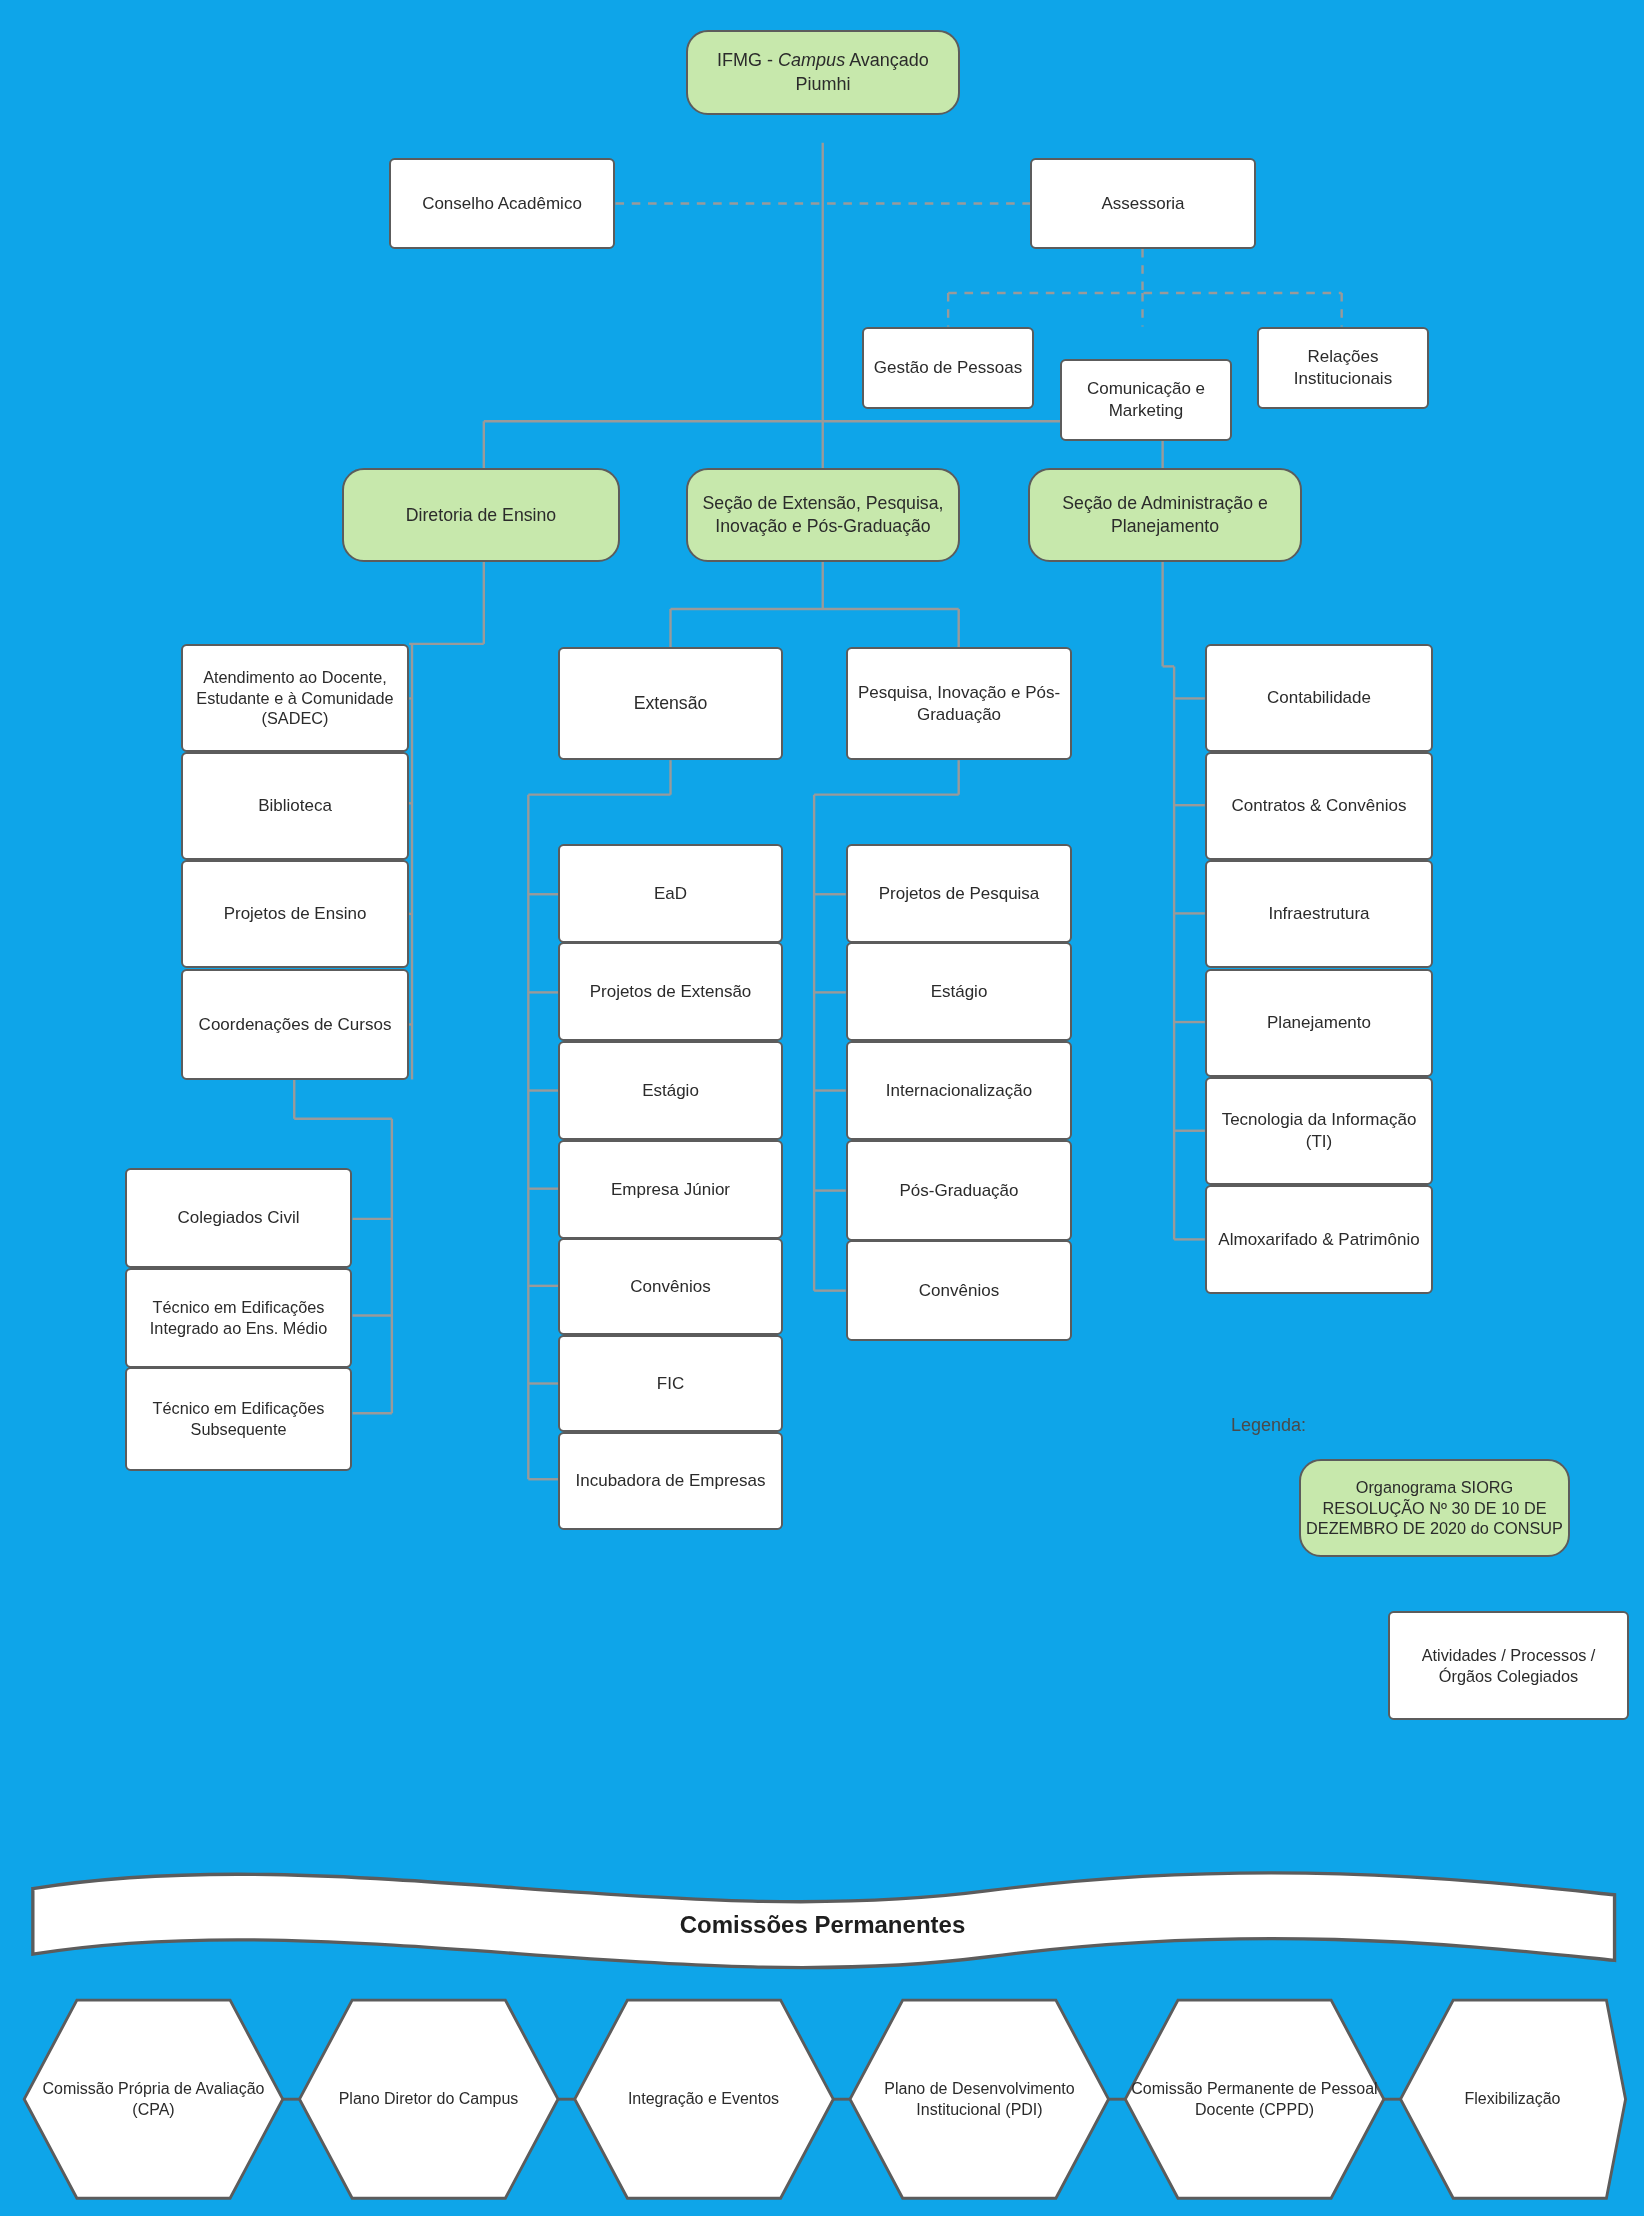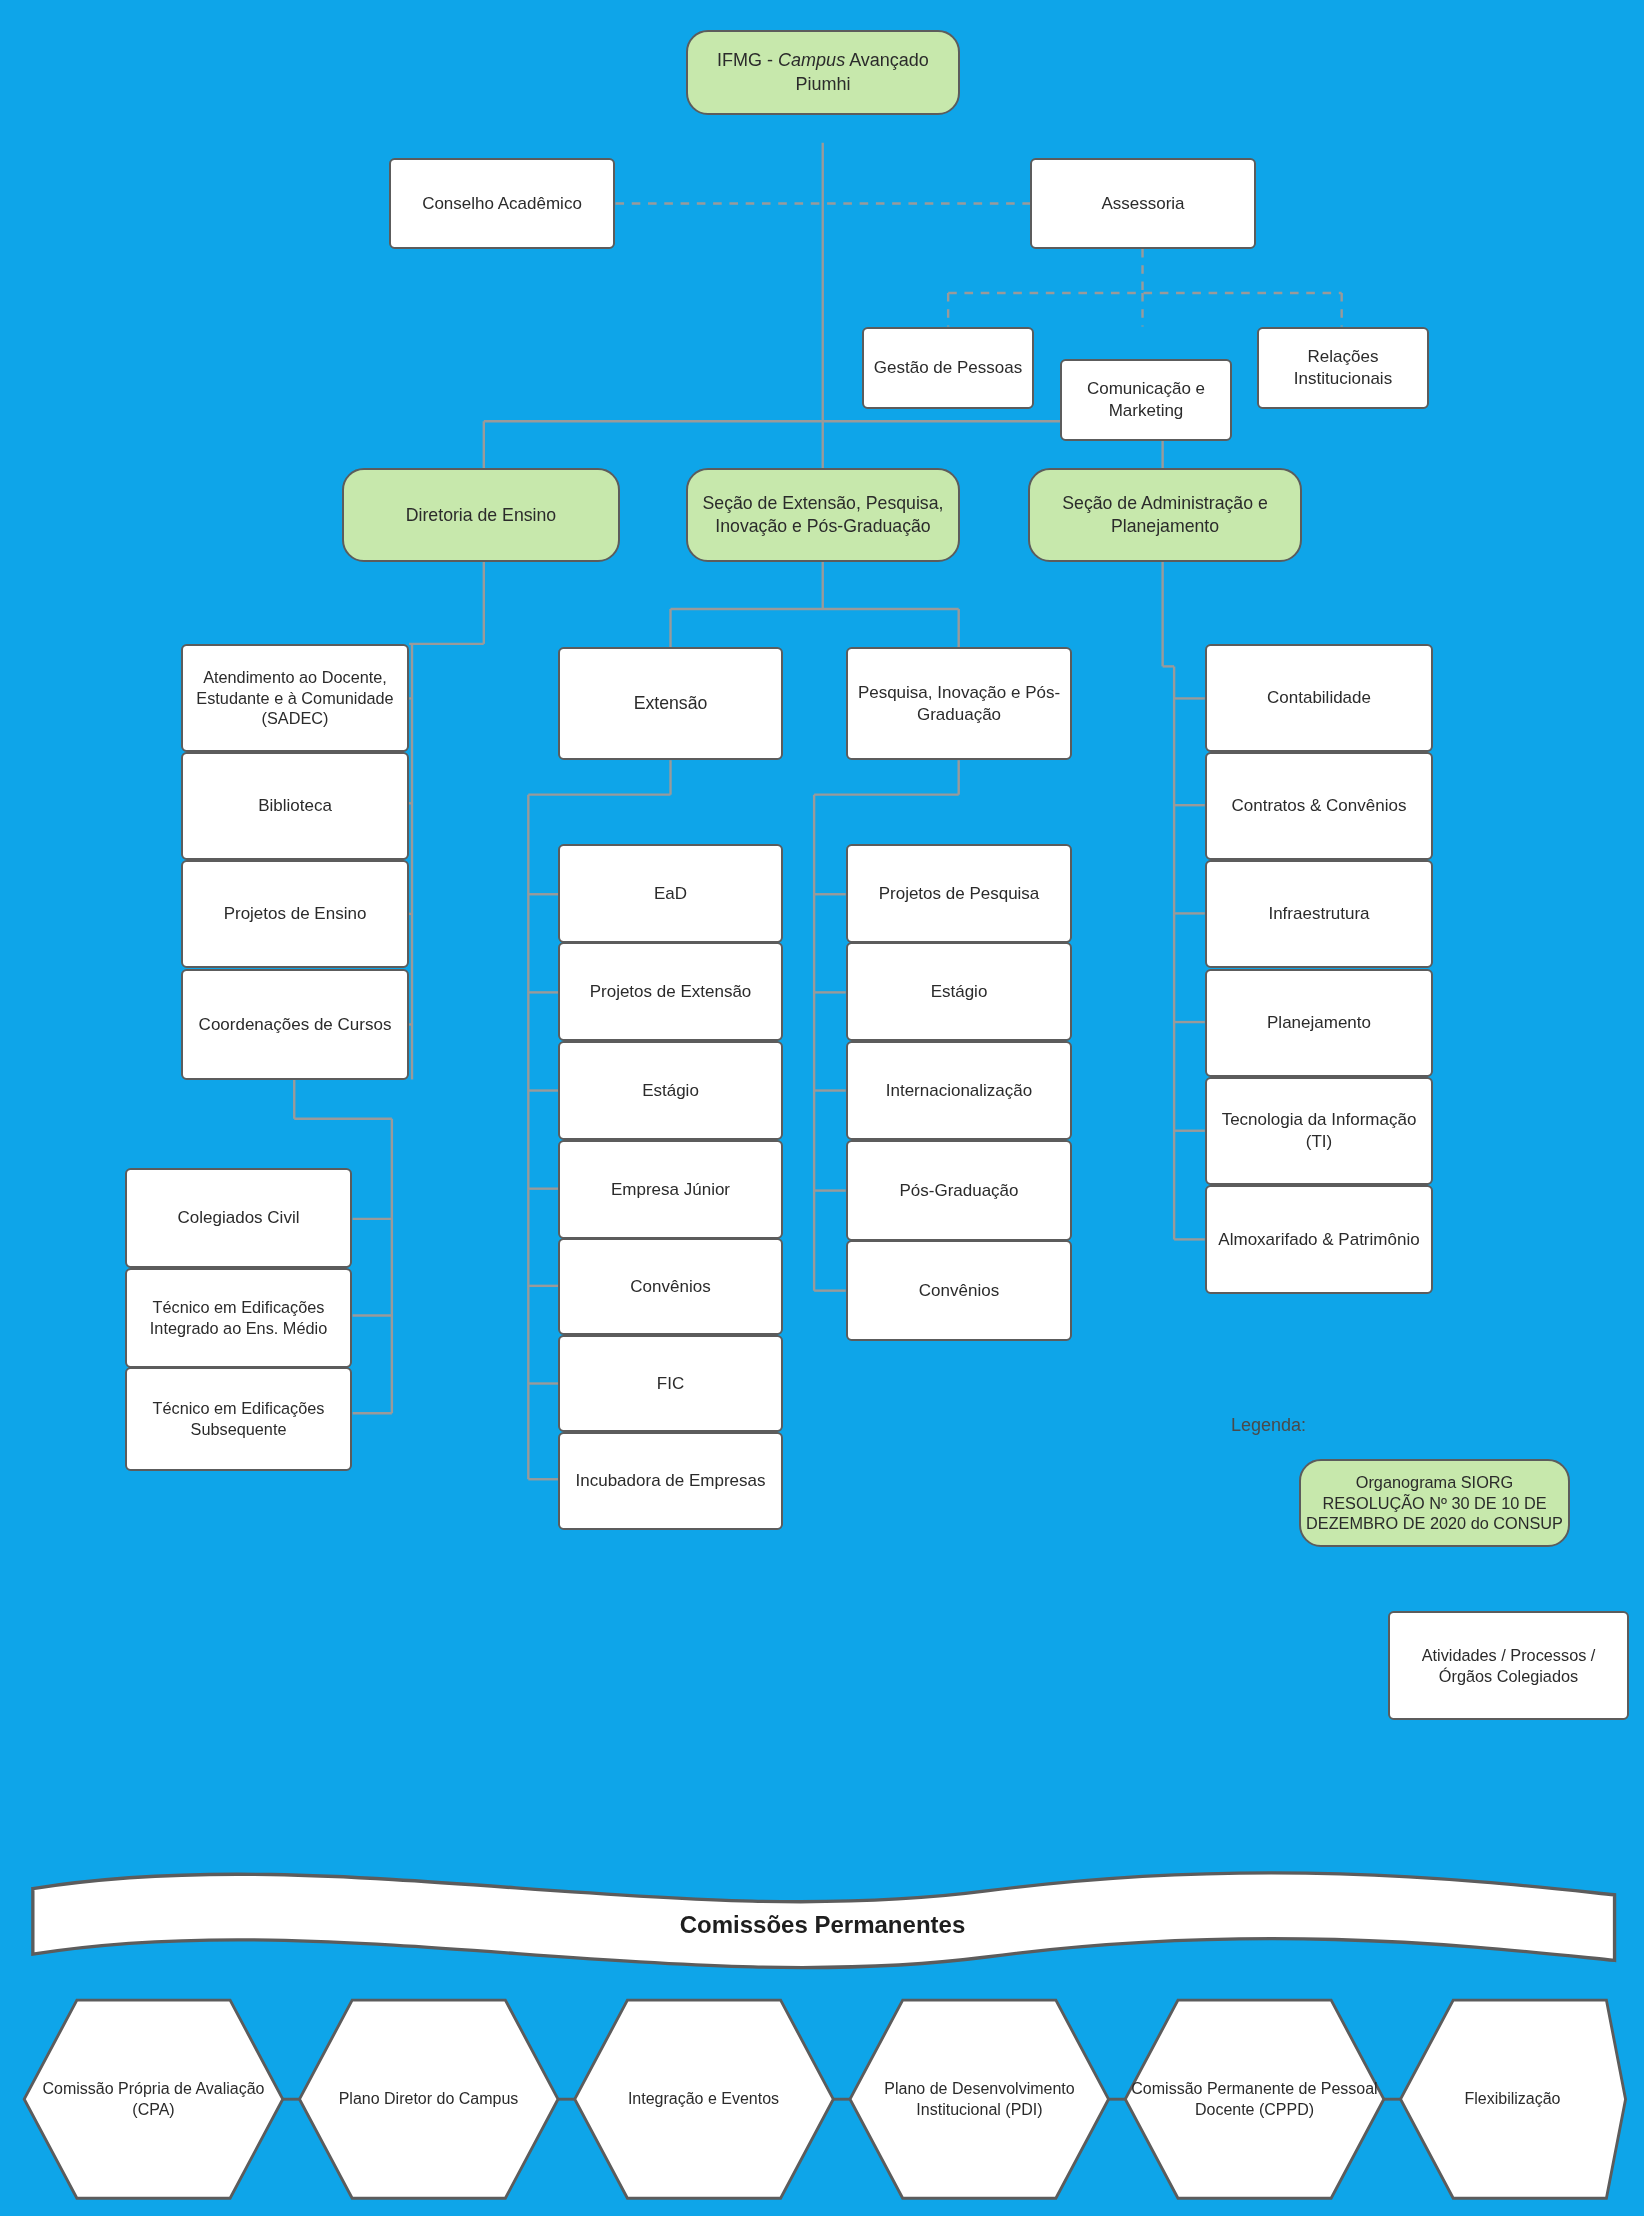--- a/index.html
+++ b/index.html
@@ -234,21 +234,21 @@
     <span>Planejamento</span>
   </div>
   <div class="node rounded-sm" style="left:1205px;top:1077px;width:228px;height:108px;font-size:17px;">
     <span>Tecnologia da Informação (TI)</span>
   </div>
   <div class="node rounded-sm" style="left:1205px;top:1185px;width:228px;height:109px;font-size:17px;">
     <span>Almoxarifado &amp; Patrimônio</span>
   </div>
 
   <div class="legend-label" style="left:1231px;top:1415px;font-size:18px;">Legenda:</div>
-  <div class="node green rounded-lg" style="left:1299px;top:1459px;width:271px;height:88px;font-size:16.3px;">
+  <div class="node green rounded-lg" style="left:1299px;top:1459px;width:271px;height:98px;font-size:16.3px;">
     <span>Organograma SIORG RESOLUÇÃO Nº 30 DE 10 DE DEZEMBRO DE 2020 do CONSUP</span>
   </div>
   <div class="node rounded-sm" style="left:1388px;top:1611px;width:241px;height:109px;font-size:16.3px;">
     <span>Atividades / Processos / Órgãos Colegiados</span>
   </div>
 
   <div class="banner-text" style="left:0px;top:1896px;width:1645px;height:57px;font-size:24px;">Comissões Permanentes</div>
 
   <div class="hex-label" style="left:29px;top:2059px;width:249px;height:81px;font-size:16px;">
     <span>Comissão Própria de Avaliação (CPA)</span>

